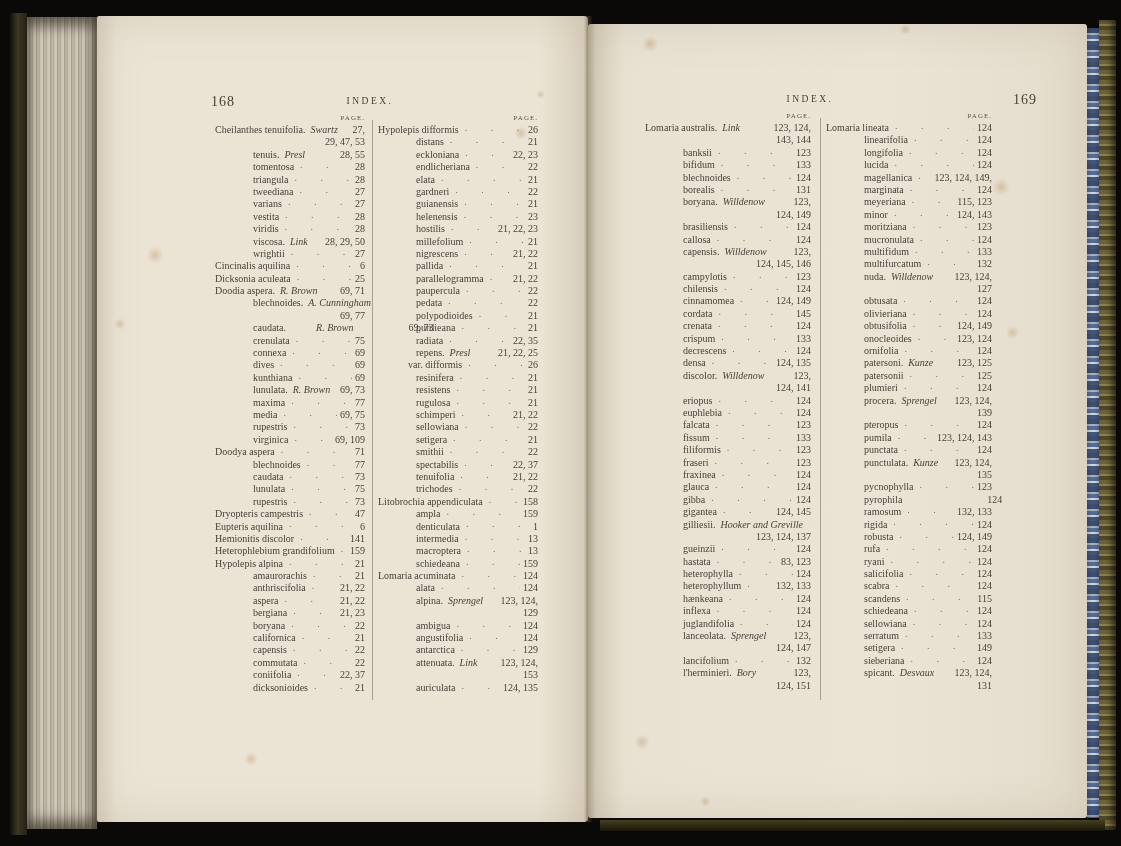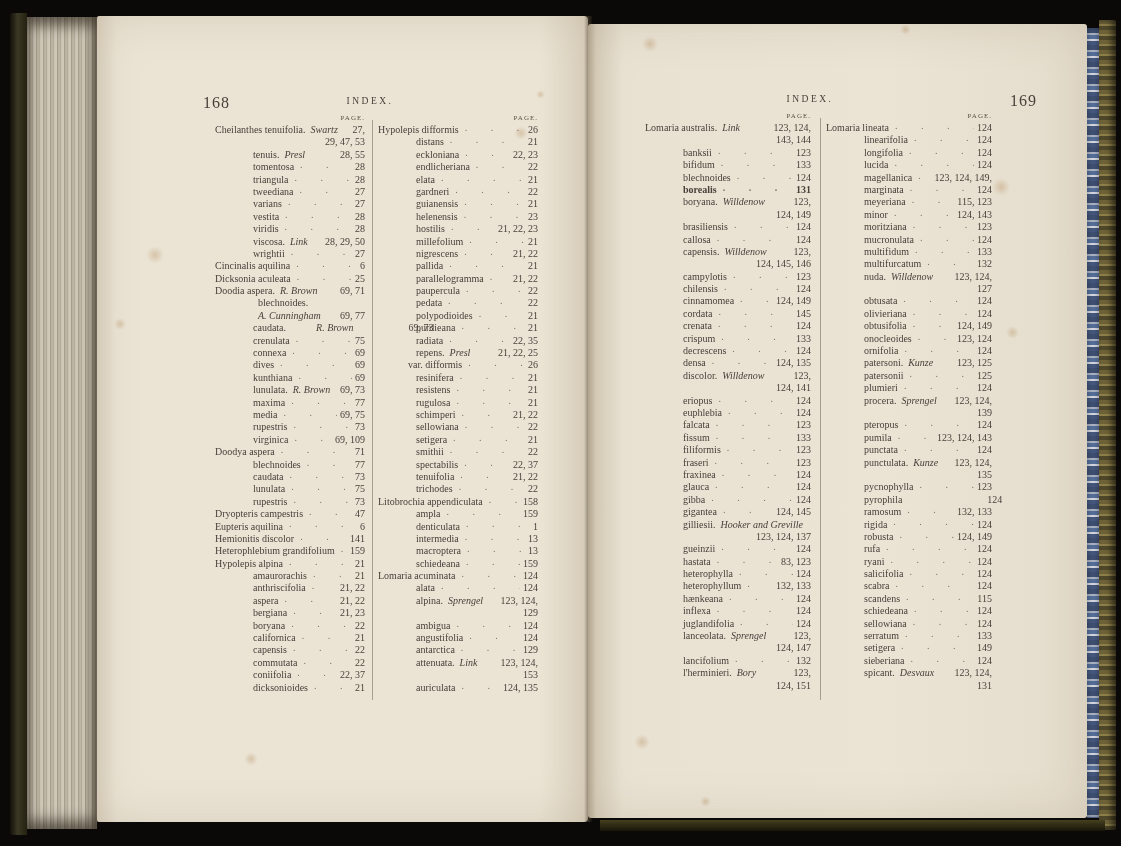--- a/index.html
+++ b/index.html
@@ -27,21 +27,21 @@
   
   .marble-edge{position:absolute;left:1087px;top:28px;width:12px;height:790px;
     background:repeating-linear-gradient(180deg,#3f5174 0 5px,#aeb6c6 5px 7px,#57719c 7px 11px,#d8dbe2 11px 13px,#465980 13px 17px);
     box-shadow:inset 0 0 6px rgba(20,20,30,.5);}
   .cover-right{position:absolute;left:1099px;top:20px;width:17px;height:810px;
     background:repeating-linear-gradient(180deg,#6e6238 0 4px,#8d7f4a 4px 6px,#4f4729 6px 10px);
     box-shadow:inset -4px 0 6px rgba(0,0,0,.6);border-radius:0 3px 3px 0;}
   .cover-bottom{position:absolute;left:600px;top:820px;width:505px;height:11px;
     background:linear-gradient(180deg,#45401f,#17150a);}
   
-  .folio{position:absolute;font-size:16px;letter-spacing:1px;color:var(--ink);}
+  .folio{position:absolute;font-size:14px;letter-spacing:1px;color:var(--ink);margin-left:8px;}
   .running-head{position:absolute;font-size:9.5px;letter-spacing:2.5px;color:var(--ink);}
   .pglabel{font-size:7px;letter-spacing:1px;text-align:right;height:12px;line-height:12px;color:var(--faded);}
   
   .col{position:absolute;}
   .rule{position:absolute;width:1px;background:rgba(110,100,85,.55);}
   .row{display:flex;align-items:baseline;height:12.4px;line-height:12.4px;font-size:10px;white-space:nowrap;}
   .nm{flex:0 0 auto;}
   .auth{flex:0 1 auto;font-style:italic;margin-left:5px;}
   .lead{flex:1 1 8px;min-width:2px;overflow:hidden;position:relative;align-self:stretch;}
   .lead.dots::after{content:".\00a0\00a0\00a0.\00a0\00a0\00a0.\00a0\00a0\00a0.\00a0\00a0\00a0.\00a0\00a0\00a0.\00a0\00a0\00a0.";
@@ -129,21 +129,21 @@
           <span class="nm">Dicksonia aculeata</span>
           <span class="lead dots"></span>
           <span class="pg">25</span>
         </div>
         <div class="row" style="padding-left: 0px;">
           <span class="nm">Doodia aspera.</span>
           <span class="auth">R. Brown</span>
           <span class="lead"></span>
           <span class="pg">69, 71</span>
         </div>
-        <div class="row" style="padding-left: 38px; flex-direction: column;">
+        <div class="row" style="padding-left: 38px;">
           <span class="nm">blechnoides.</span>
           <span class="auth">A. Cunningham</span>
           <span class="lead"></span>
         </div>
         <div class="row contline">
           <span class="pg">69, 77</span>
         </div>
         <div class="row" style="padding-left: 38px; gap: 25px;">
           <span class="nm">caudata.</span>
           <span class="auth">R. Brown</span>
@@ -556,21 +556,21 @@
         <div class="row" style="padding-left: 38px;">
           <span class="nm">bifidum</span>
           <span class="lead dots"></span>
           <span class="pg">133</span>
         </div>
         <div class="row" style="padding-left: 38px;">
           <span class="nm">blechnoides</span>
           <span class="lead dots"></span>
           <span class="pg">124</span>
         </div>
-        <div class="row" style="padding-left: 38px; font-weight: bold;">
+        <div class="row" style="padding-left: 38px;">
           <span class="nm">borealis</span>
           <span class="lead dots"></span>
           <span class="pg">131</span>
         </div>
         <div class="row" style="padding-left: 38px;">
           <span class="nm">boryana.</span>
           <span class="auth">Willdenow</span>
           <span class="lead"></span>
           <span class="pg">123,</span>
         </div>

